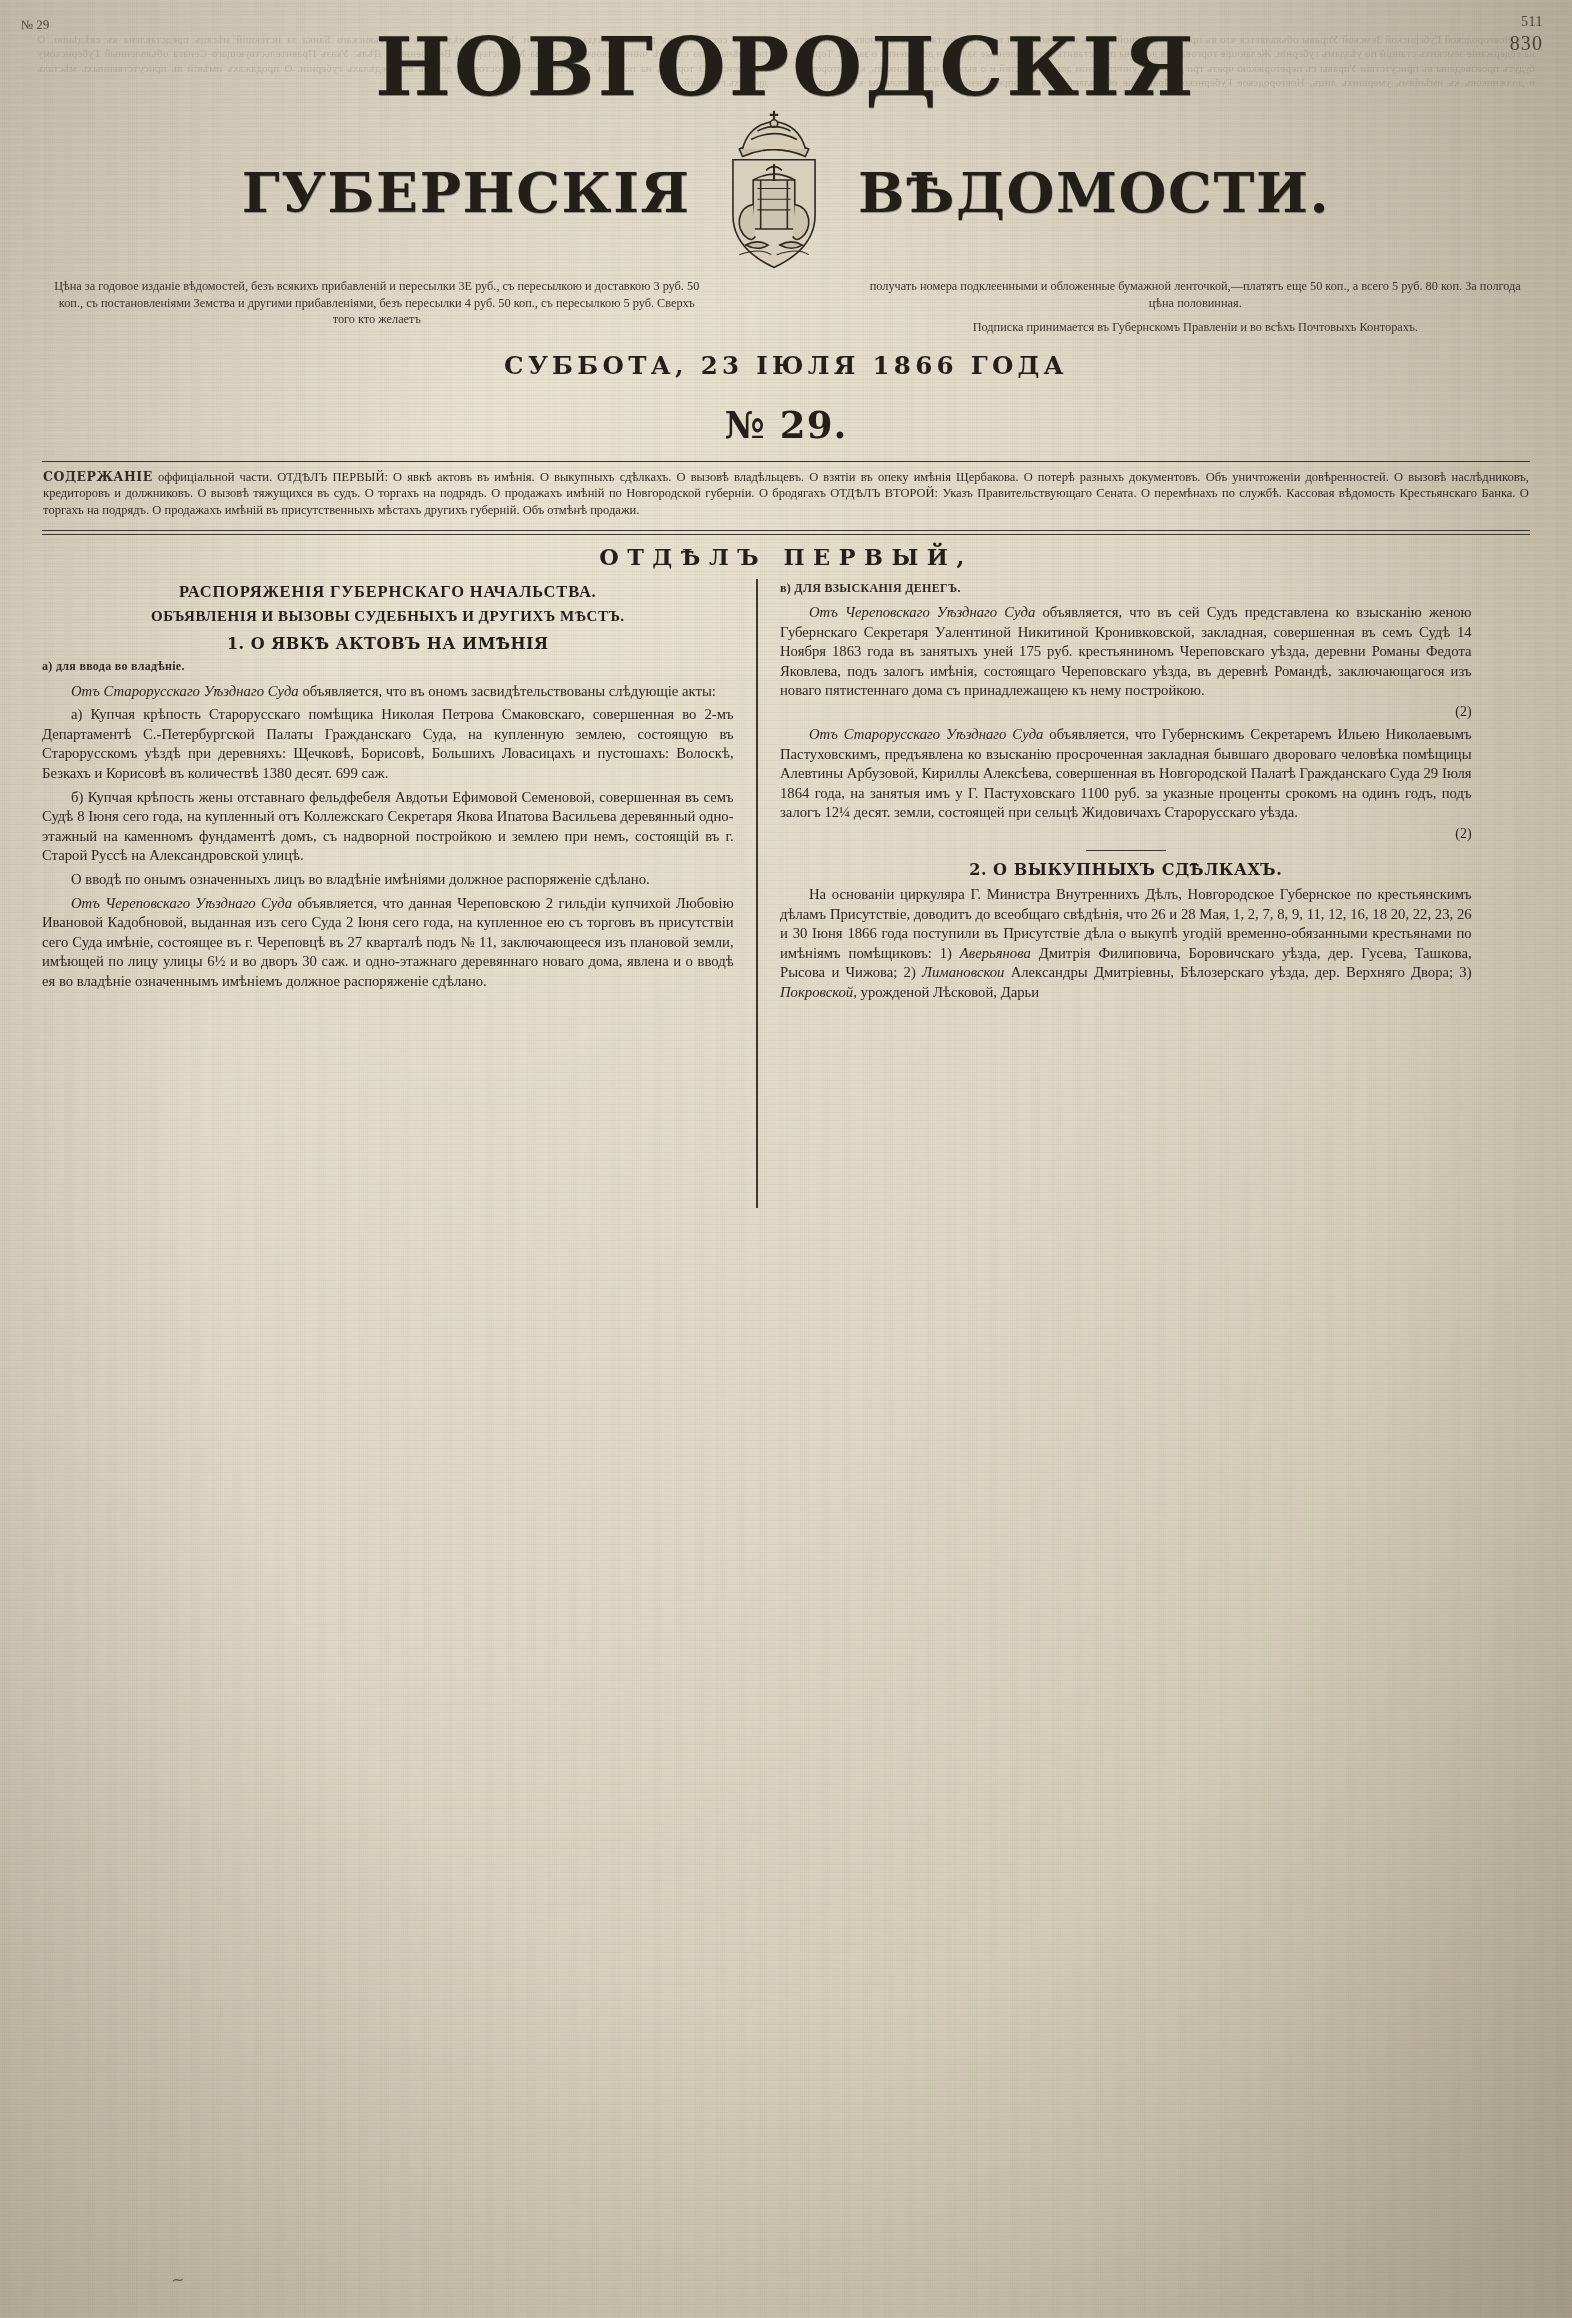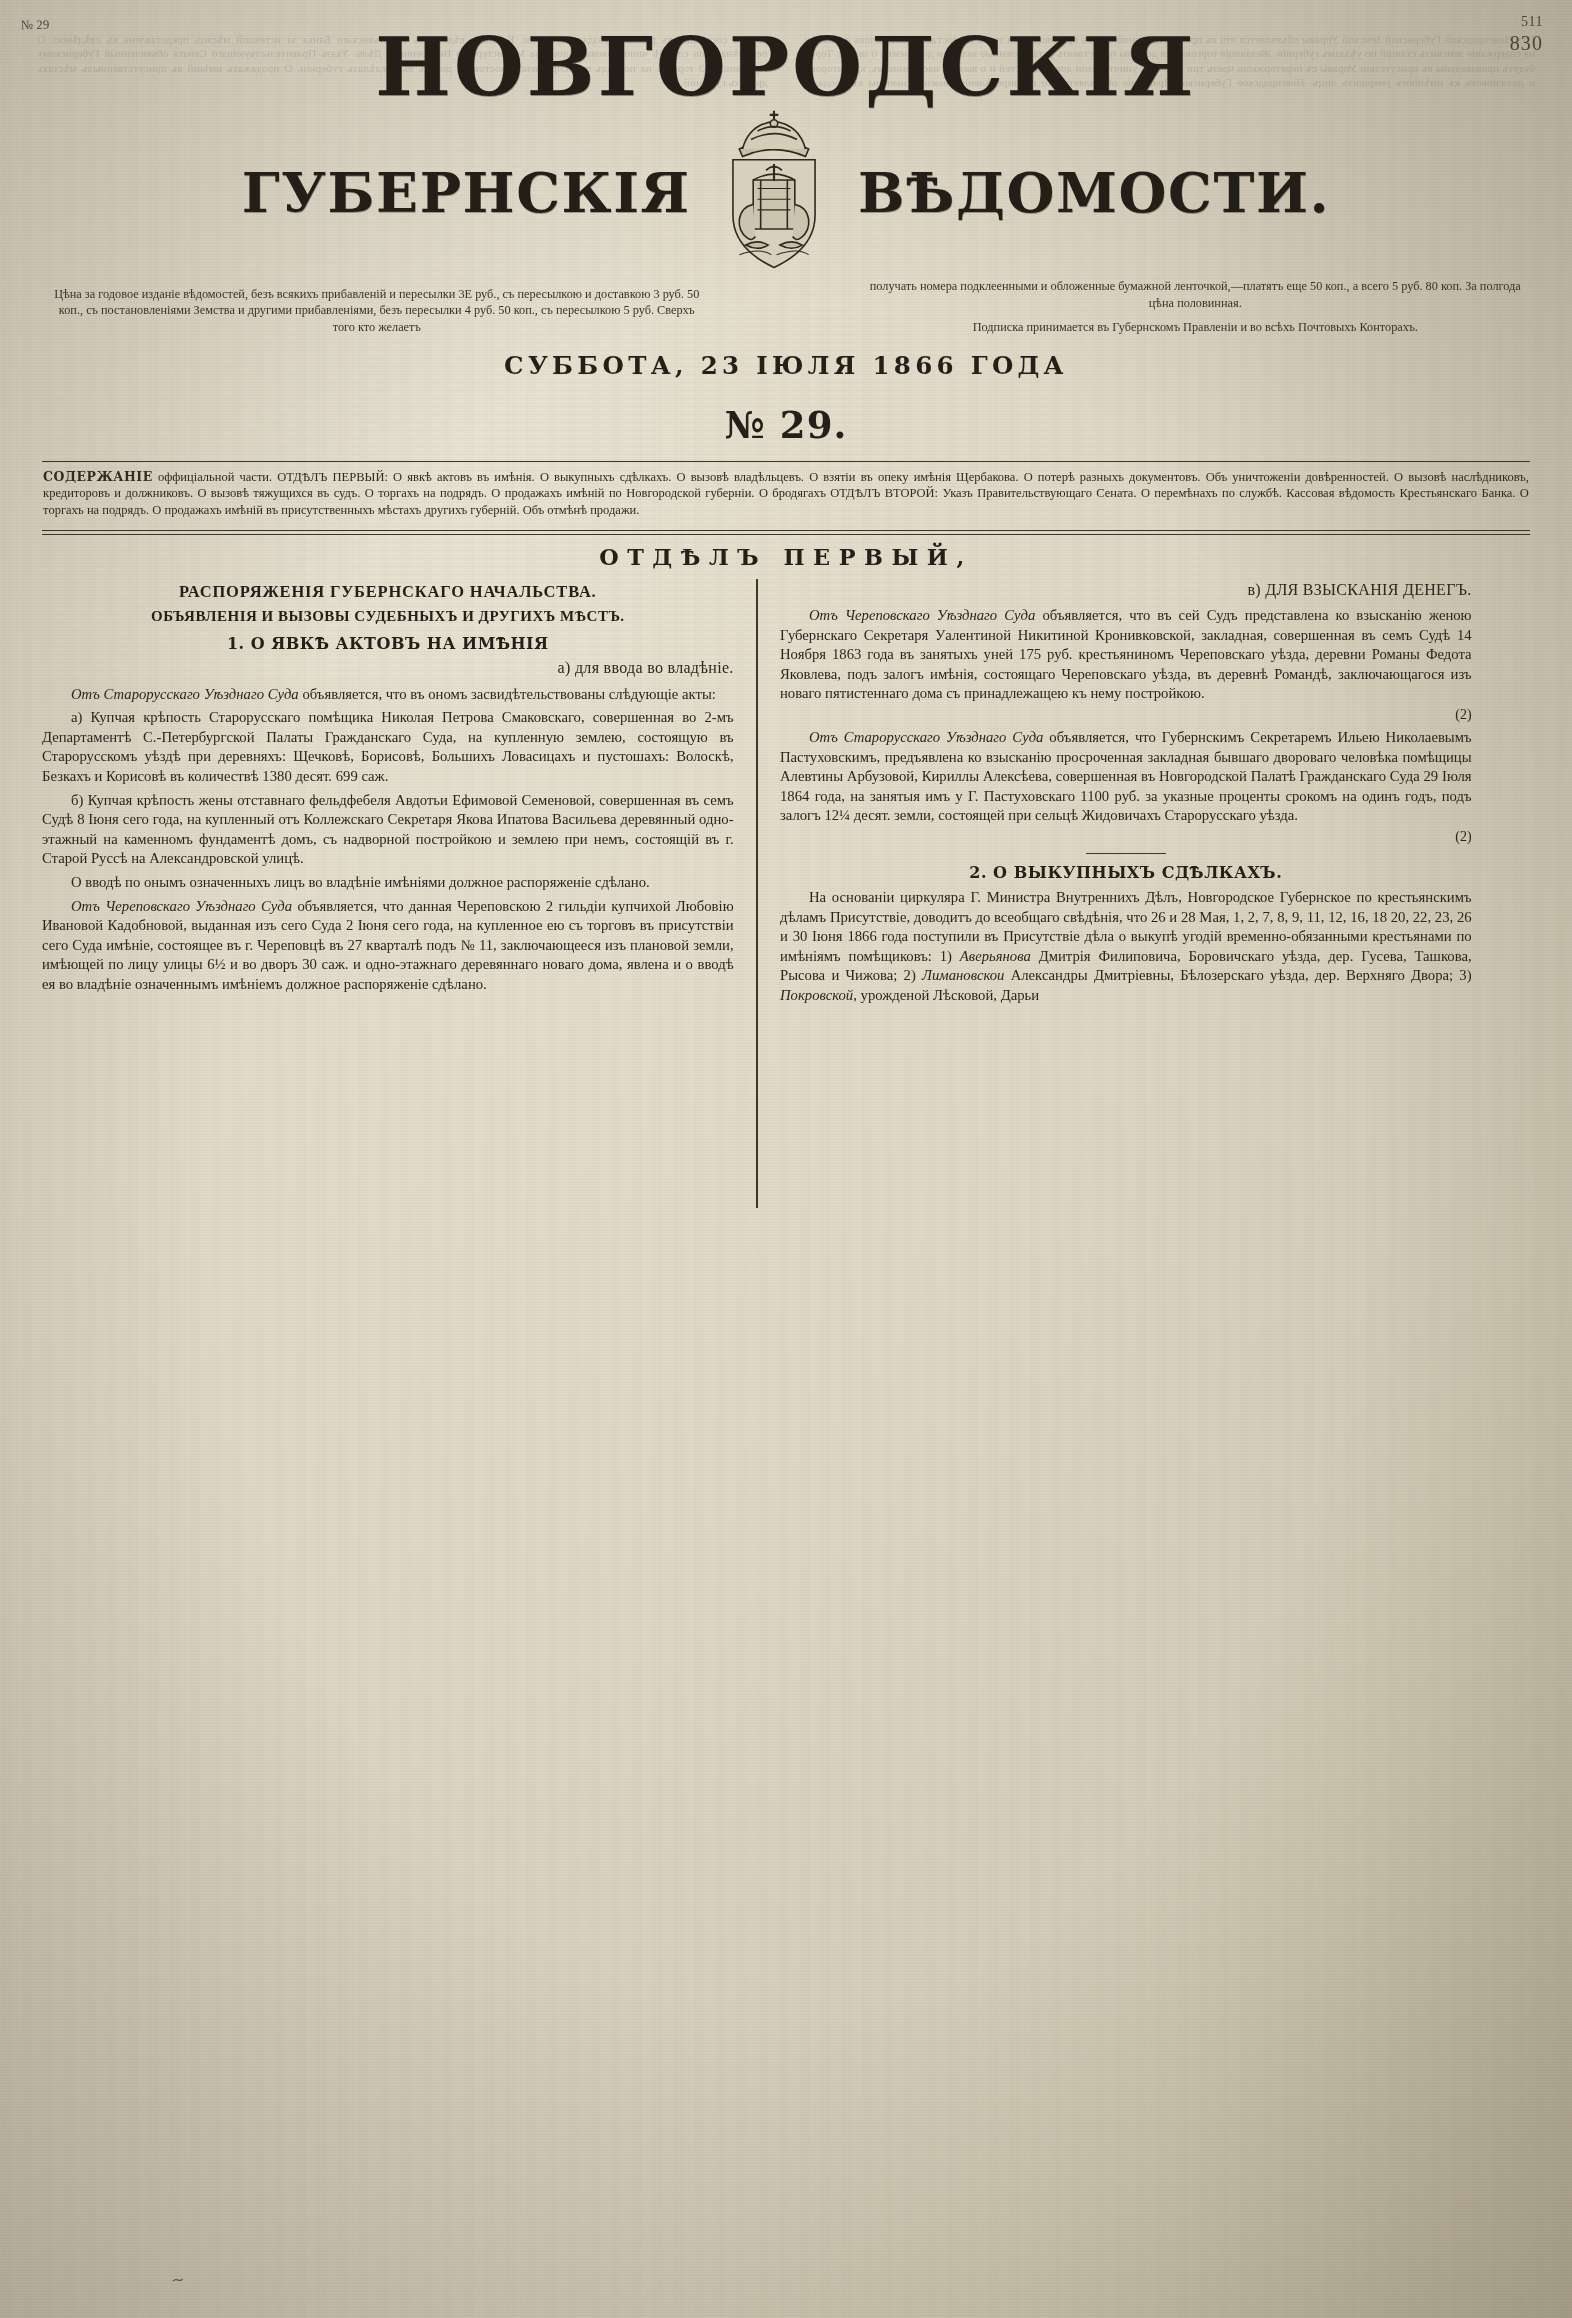--- a/index.html
+++ b/index.html
@@ -127,21 +127,20 @@
     flex: 0 0 auto;
     margin: -9.6px 2.1px 0 2.1px;
   }
   
   .subinfo {
     display: flex;
     margin-top: 2.1px;
     font-size: 12.3px;
     line-height: 16.5px;
     color: #3a332a;
-    align-items: flex-end;
   }
   .subinfo .col {
     flex: 1 1 0;
     padding: 0 6.4px;
   }
   .subinfo .col.left { text-align: center; }
   .subinfo .col.spacer { flex: 0 0 149px; }
   .subinfo .col.right { text-align: center; }
   
   .dateline {
@@ -242,25 +241,26 @@
   .h-num {
     text-align: center;
     font-family: "DejaVu Serif", serif;
     font-weight: bold;
     font-size: 16px;
     margin: 8.5px 0 6.4px 0;
     letter-spacing: 0.5px;
     color: #241f18;
   }
   .h-sub-it {
-    text-align: right;
-    font-size: 16px;
+    text-align: left;
+    font-size: 12px;
     margin: 5.3px 0 7.5px 0;
     color: #2e2820;
     letter-spacing: 0.3px;
+    font-weight: bold;
   }
   p.body {
     font-size: 14.7px;
     line-height: 19.5px;
     text-align: justify;
     text-indent: 29px;
     margin: 0 0 4.3px 0;
     color: #2b251d;
     hyphens: auto;
   }

